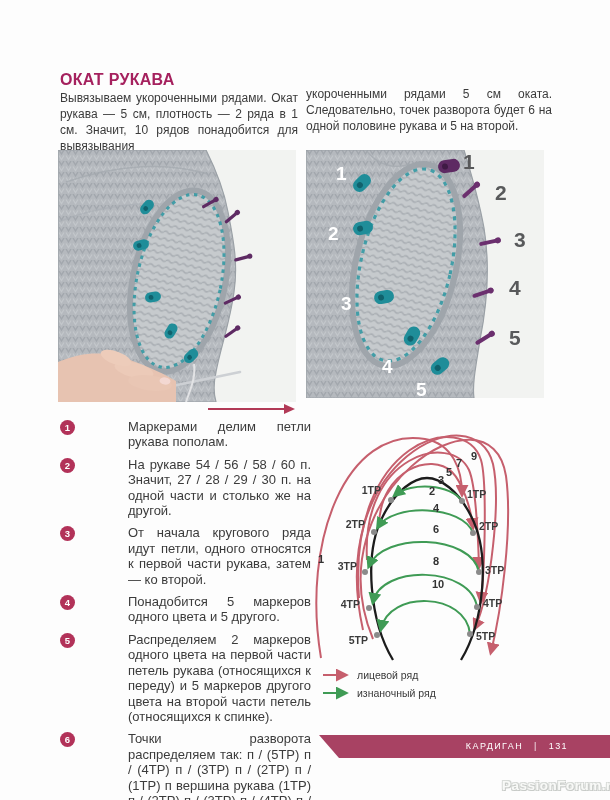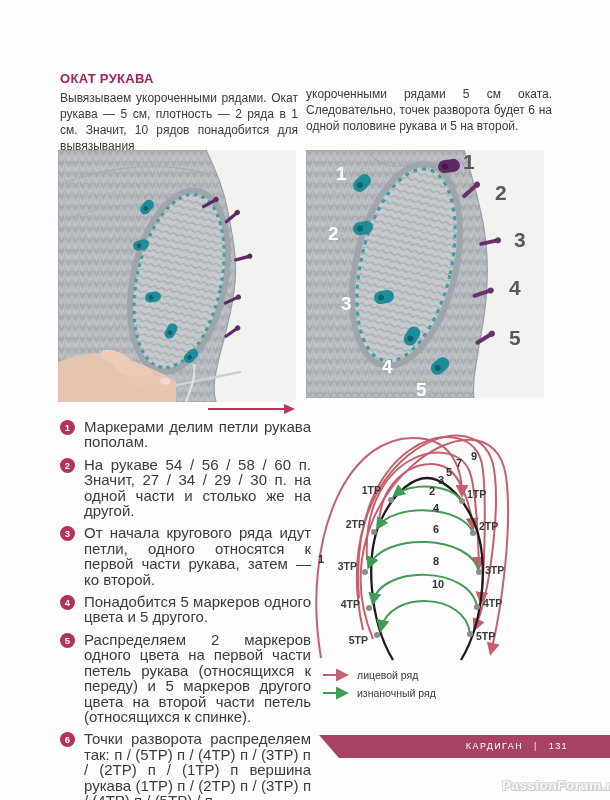--- a/index.html
+++ b/index.html
@@ -2,40 +2,40 @@
 <html lang="ru"><head>
 <meta charset="utf-8">
 <style>
   * { margin:0; padding:0; box-sizing:border-box; }
   html,body { background:#ffffff; }
   body { font-family:"Liberation Sans", sans-serif; color:#3b3b3b; }
   .page { position:relative; width:610px; height:800px; background:#fdfdfd; overflow:hidden; }
 
   .heading {
     position:absolute; left:60px; top:71px;
-    font-size:13px; font-weight:bold; letter-spacing:0.3px; color:#a5215e;
+    font-size:16px; font-weight:bold; letter-spacing:0.3px; color:#a5215e;
   }
   .intro { position:absolute; font-size:12px; line-height:16px; text-align:justify; color:#3b3b3b; }
   .intro-left  { left:60px;  top:90px; width:238px; }
   .intro-right { left:306px; top:86px; width:246px; }
 
   .photo { position:absolute; display:block; }
   .photo-left  { left:58px;  top:150px; }
   .photo-right { left:306px; top:150px; }
 
   .arrow-under { position:absolute; left:206px; top:402px; }
 
   .steps { position:absolute; left:60px; top:419px; width:251px; }
   .step { display:flex; gap:9px; margin-bottom:7px; }
   .stepnum {
     flex:0 0 15px; width:15px; height:15px; border-radius:50%;
     background:#b23259; color:#fff; font-size:9.5px; font-weight:bold;
     display:flex; align-items:center; justify-content:center; margin-top:1px;
   }
-  .steptext { font-size:15px; line-height:15.4px; text-align:justify; }
+  .steptext { font-size:13px; line-height:15.4px; text-align:justify;margin-left:44px; }
 
   .diagram { position:absolute; left:315px; top:432px; }
   .dg-label { font-size:10.5px; font-weight:bold; fill:#3a3a3a; }
   .dg-num   { font-size:11px;  font-weight:bold; fill:#333333; }
   .dg-legend{ font-size:10.5px; fill:#3a3a3a; font-weight:normal; }
 
   .ribbon {
     position:absolute; left:312px; top:735px; width:310px; height:23px;
     background:#a84263;
     -webkit-clip-path:polygon(7px 0, 100% 0, 100% 100%, 27px 100%);
@@ -213,21 +213,21 @@
     <text x="203" y="195" font-size="21" font-weight="bold" fill="#58595b">5</text>
   </svg>
 
   <div class="steps">
     <div class="step">
       <span class="stepnum">1</span>
       <p class="steptext">Маркерами делим петли рукава пополам.</p>
     </div>
     <div class="step">
       <span class="stepnum">2</span>
-      <p class="steptext">На рукаве 54 / 56 / 58 / 60 п. Значит, 27 / 34 / 29 / 30 п. на одной части и столько же на другой.</p>
+      <p class="steptext">На рукаве 54 / 56 / 58 / 60 п. Значит, 27 / 28 / 29 / 30 п. на одной части и столько же на другой.</p>
     </div>
     <div class="step">
       <span class="stepnum">3</span>
       <p class="steptext">От начала кругового ряда идут петли, одного относятся к первой части рукава, затем — ко второй.</p>
     </div>
     <div class="step">
       <span class="stepnum">4</span>
       <p class="steptext">Понадобится 5 маркеров одного цвета и 5 другого.</p>
     </div>
     <div class="step">

